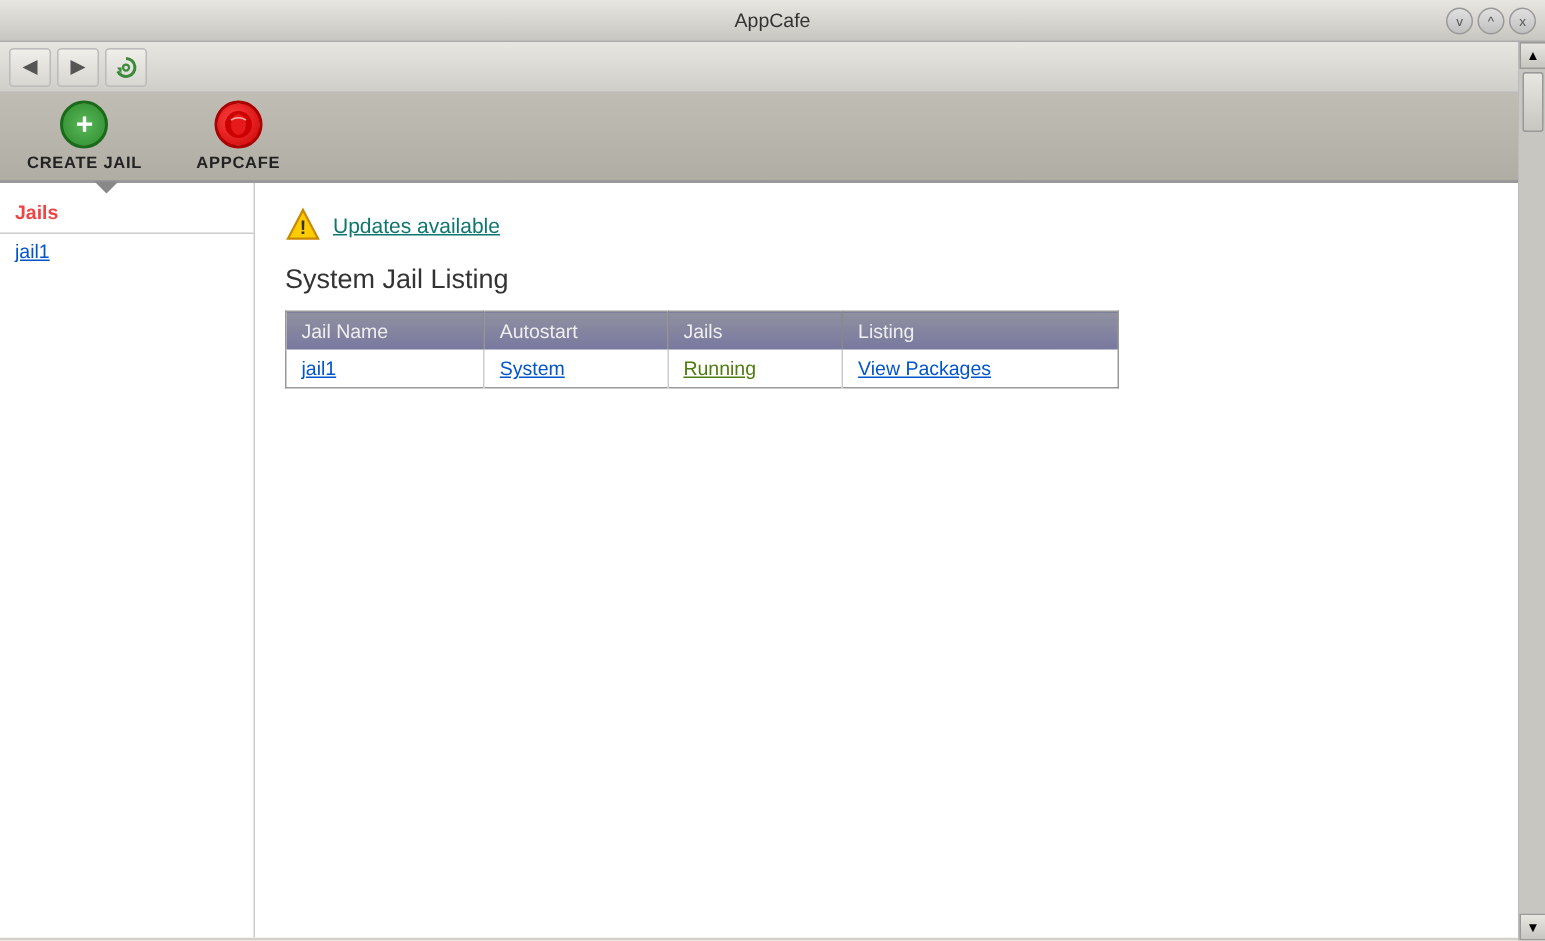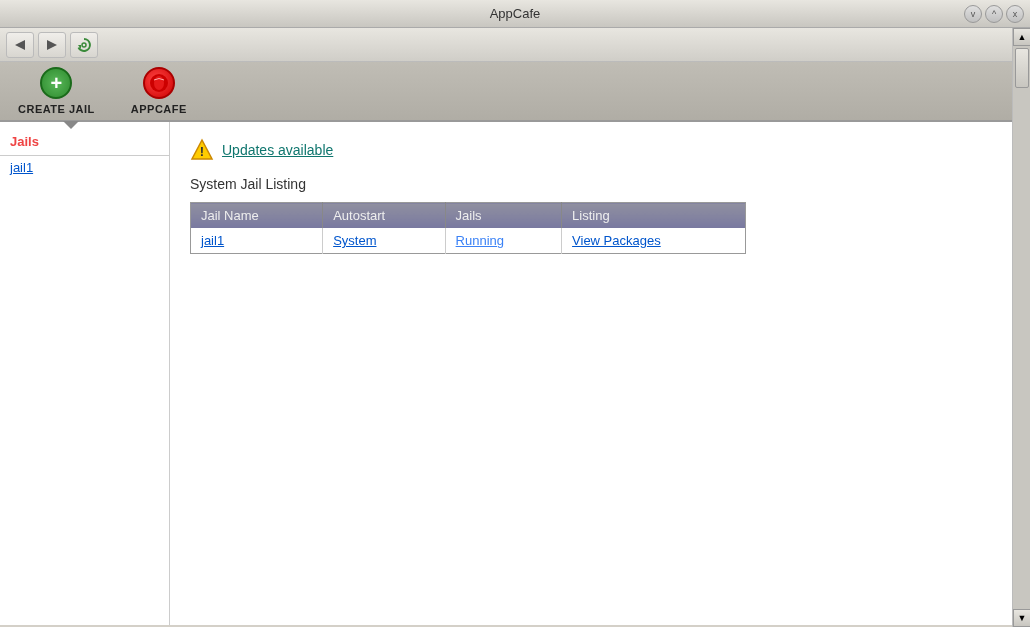--- a/index.html
+++ b/index.html
@@ -214,21 +214,21 @@
     }
     .updates-link {
       color: #0f766e;
       text-decoration: underline;
       font-size: 14px;
       cursor: pointer;
     }
 
     
     .section-title {
-      font-size: 14px;
+      font-size: 18px;
       color: #333;
       margin-bottom: 10px;
     }
 
     
     .jail-table {
       width: 556px;
       border-collapse: collapse;
       border: 1px solid #999;
     }
@@ -257,21 +257,21 @@
     }
     .jail-table tr:last-child td {
       border-bottom: none;
     }
     .link-cell {
       color: #0055cc;
       text-decoration: underline;
       cursor: pointer;
     }
     .status-running {
-      color: #3b82f6;
+      color: #4d7c0f;
       text-decoration: underline;
       cursor: pointer;
     }
 
     
     .scrollbar {
       width: 18px;
       background: #d4d0c8;
       border-left: 1px solid #bbb;
       position: absolute;

